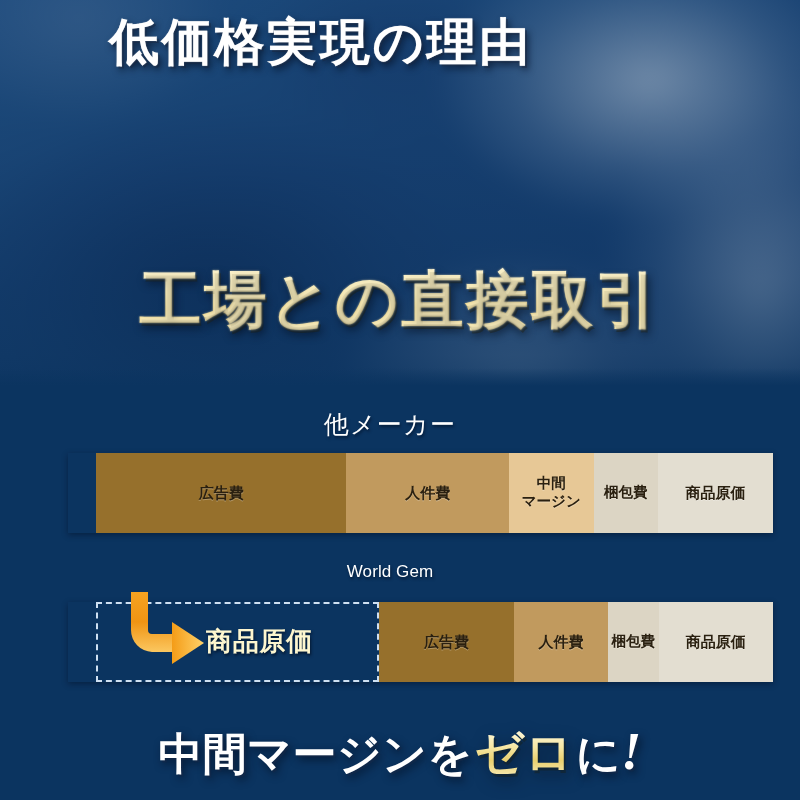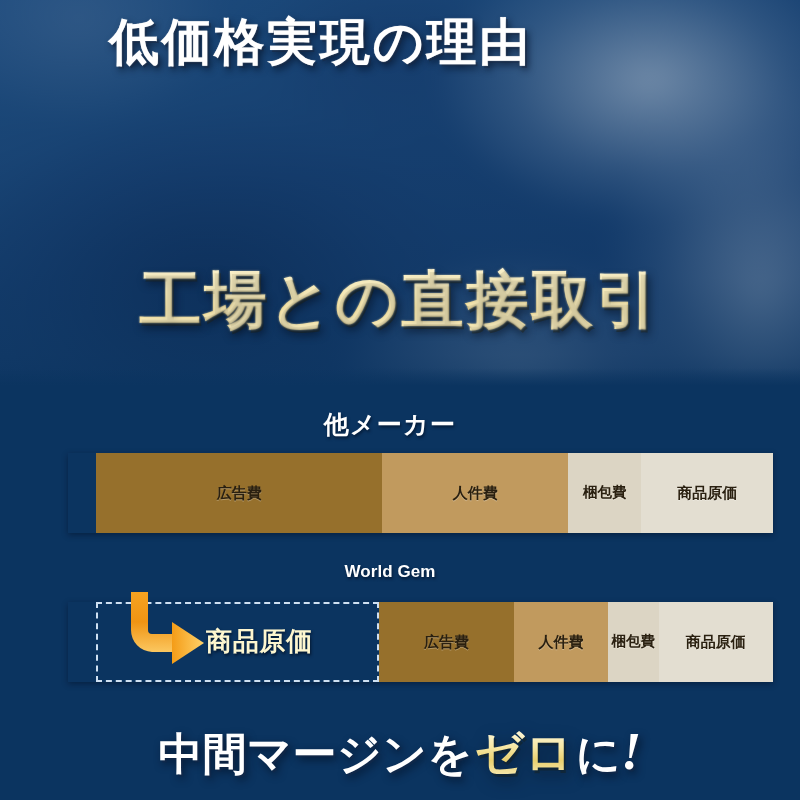--- a/index.html
+++ b/index.html
@@ -96,21 +96,21 @@
     background:radial-gradient(circle at 35% 32%,#fffbe0 0%,#f4e08e 55%,#d9b84e 100%);
     box-shadow:0 1px 3px rgba(4,14,32,.6);
   }
 
   
   #chart{position:absolute;left:0;top:386px;width:800px;height:320px;background:#0b3460;}
 
   .bar-label{
     position:absolute;width:780px;left:0;text-align:center;
     font-family:"Liberation Sans","DejaVu Sans",sans-serif;
-    color:#ffffff;font-weight:700;
+    color:#ffffff;font-weight:400;
     text-shadow:1px 2px 3px rgba(2,12,30,.65);
   }
   #label-other{top:22px;font-size:25px;letter-spacing:.05em;}
   #label-wg{top:176px;font-size:17px;letter-spacing:.005em;}
 
   .bar{
     position:absolute;left:68px;width:677px;height:80px;display:flex;
     box-shadow:0 2px 6px rgba(2,12,30,.45);
     padding-left:28px;
   }
@@ -191,20 +191,24 @@
   <div id="chart">
 
     <div class="bar-label" id="label-other">他メーカー</div>
 
     <div class="bar" id="bar-other">
       <div class="seg" style="flex:37;background:#96702c;">
         <span class="seg-text">広告費</span>
       </div>
       <div class="seg" style="flex:24;background:#c19a5e;">
         <span class="seg-text">人件費</span>
+      </div>
+      <div class="seg small" style="flex:12.5;background:#e7c896;">
+        <span class="seg-text">中間
+マージン</span>
       </div>
       <div class="seg small" style="flex:9.5;background:#dcd5c4;">
         <span class="seg-text">梱包費</span>
       </div>
       <div class="seg" style="flex:17;background:#e3ded1;">
         <span class="seg-text">商品原価</span>
       </div>
     </div>
 
     <div class="bar-label" id="label-wg">World Gem</div>

